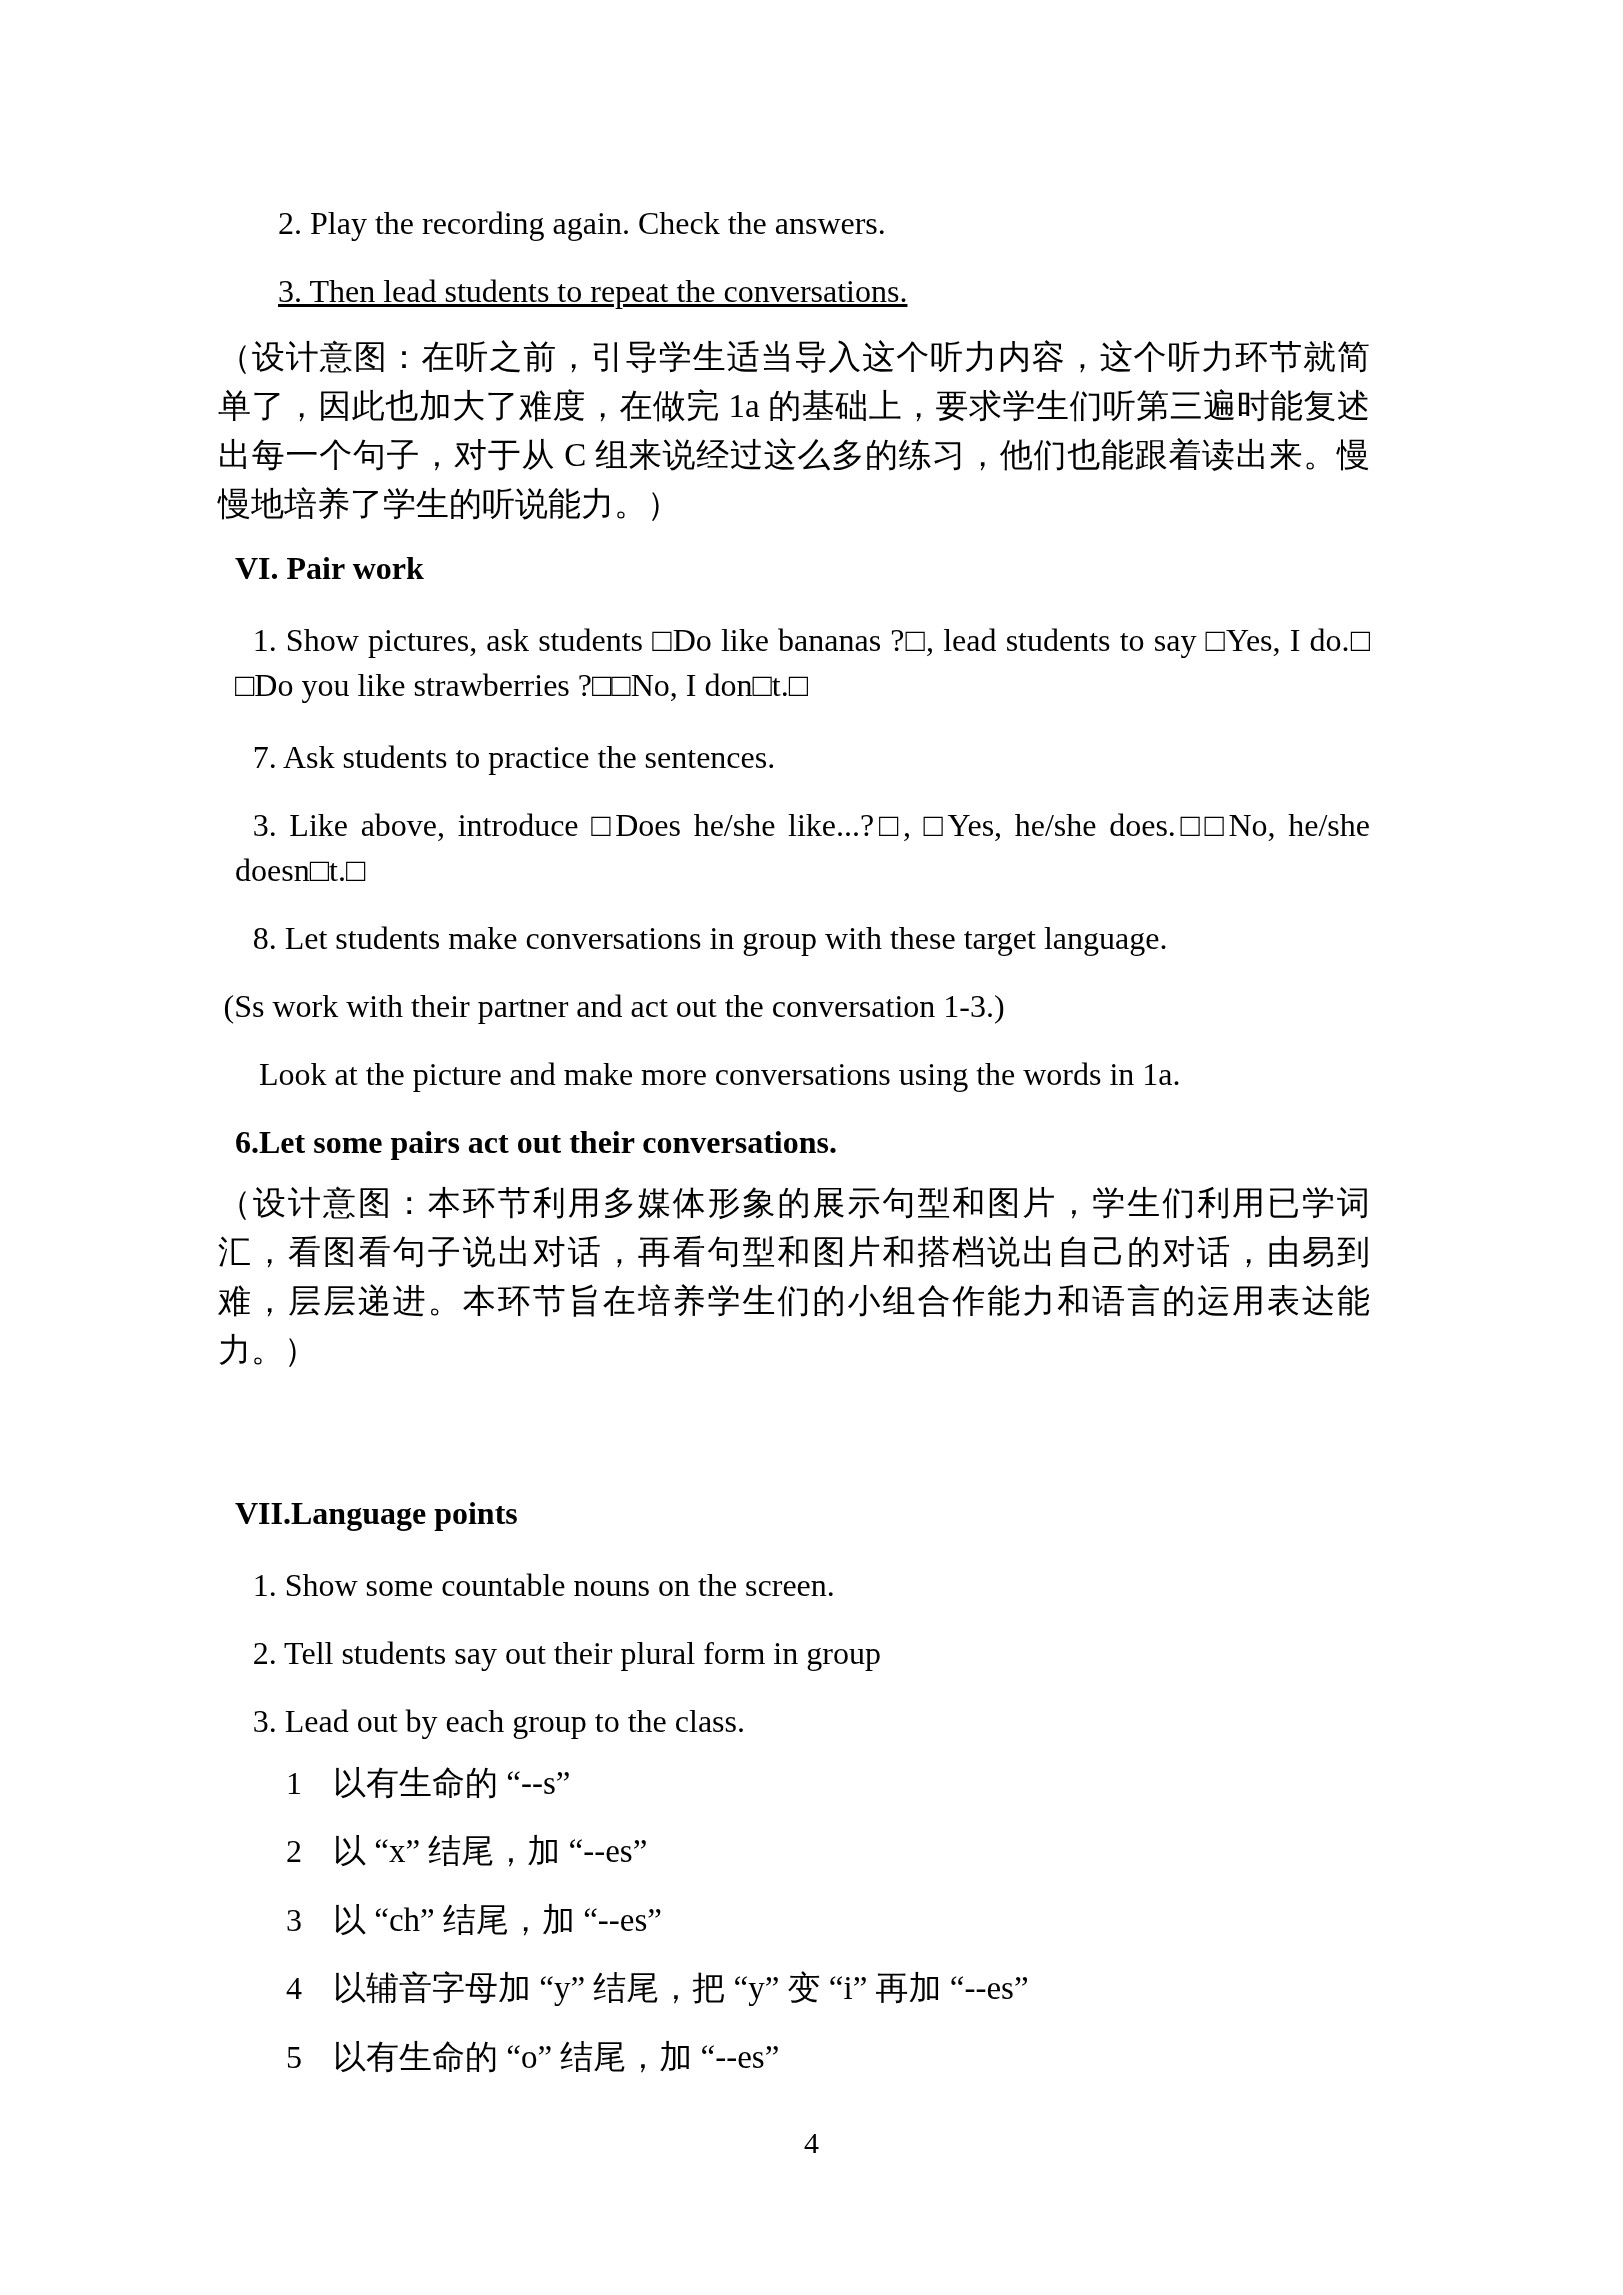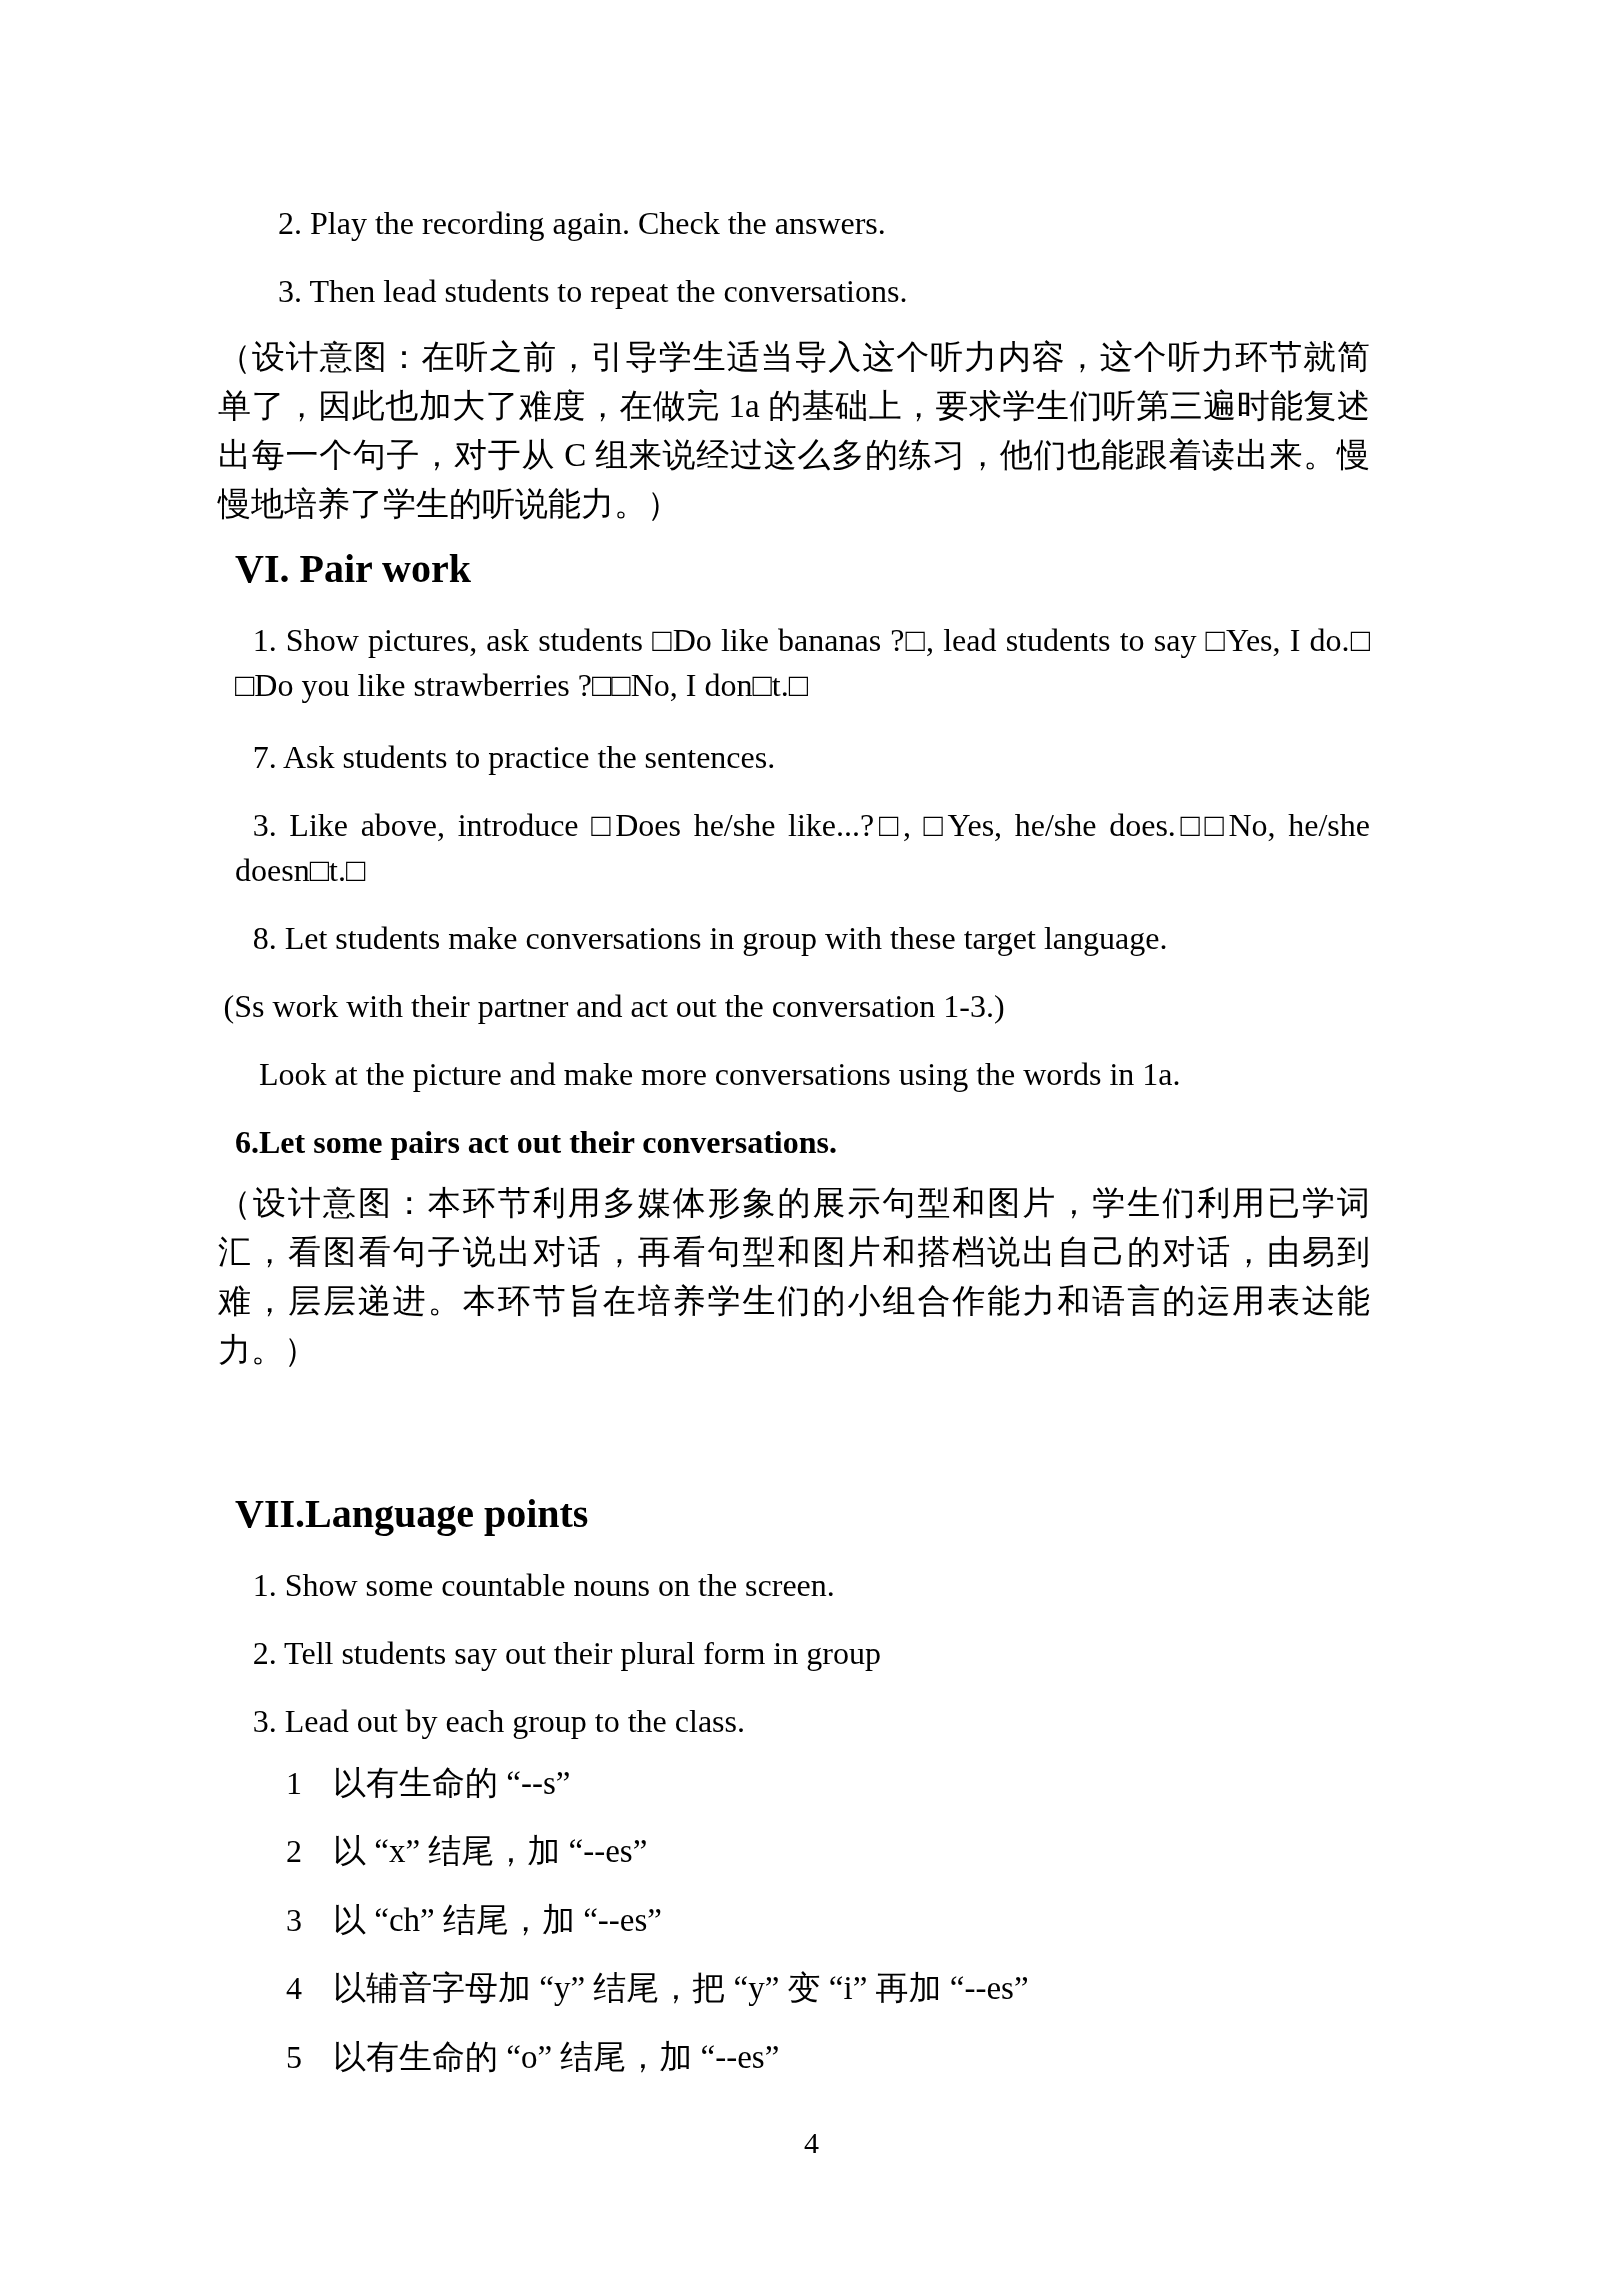--- a/index.html
+++ b/index.html
@@ -26,35 +26,35 @@
     text-align: justify;
     margin-bottom: 23px;
   }
   .cn {
     font-size: 33px;
     line-height: 49px;
     text-align: justify;
     margin-bottom: 17px;
   }
   .heading {
-    font-size: 40px;
+    font-size: 32px;
     line-height: 45px;
     font-weight: bold;
     padding-left: 17px;
     margin-bottom: 27px;
   }
   .heading-vii {
     margin-top: 116px;
   }
   .indent-step   { padding-left: 60px; }   
   .indent-item   { padding-left: 17px; text-indent: 17.7px; } 
   .indent-item6  { padding-left: 17px; font-weight: bold; }
   .indent-paren  { padding-left: 5.5px; }
   .indent-look   { padding-left: 41px; }
-  .mb28 { margin-bottom: 19px; }
+  .mb28 { margin-bottom: 19px; text-decoration: underline; }
   .mb40 { margin-bottom: 27px; }
   .mb20 { margin-bottom: 13.6px; }
   .mb22 { margin-bottom: 15px; }
   .mb0  { margin-bottom: 0; }
   .rule {
     display: flex;
     align-items: baseline;
     padding-left: 68px;
     font-size: 33px;
     line-height: 48px;

